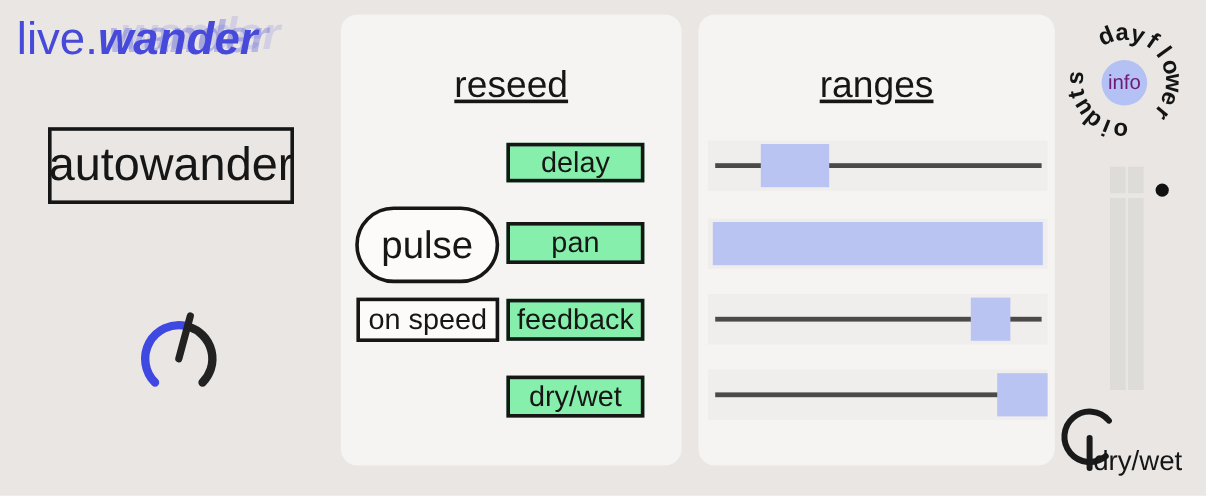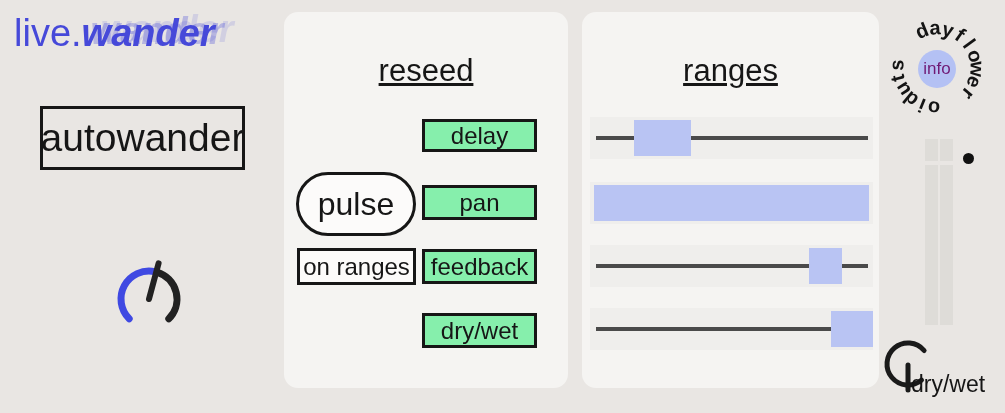--- a/index.html
+++ b/index.html
@@ -72,21 +72,21 @@
 
   <svg class="knob-wander" width="80" height="80" viewBox="0 0 80 80">
     <path id="wander-arc-filled" fill="none" stroke="#3f49e2" stroke-width="7" stroke-linecap="round" d="M 20.2 59.8 A 28 28 0 0 1 45.8 12.6"></path>
     <path id="wander-arc-rest" fill="none" stroke="#222" stroke-width="7" stroke-linecap="round" d="M 48.7 13.4 A 28 28 0 0 1 59.8 59.8"></path>
     <line id="wander-needle" stroke="#222" stroke-width="6" stroke-linecap="round" x1="40" y1="40" x2="49.6" y2="4.3"></line>
   </svg>
 
   <div class="panel panel-reseed">
     <div class="panel-title">reseed</div>
     <div class="ctl pulse">pulse</div>
-    <div class="ctl onchange">on ranges</div>
+    <div class="ctl onchange">on speed</div>
     <div class="ctl target-btn t-delay">delay</div>
     <div class="ctl target-btn t-pan">pan</div>
     <div class="ctl target-btn t-feedback">feedback</div>
     <div class="ctl target-btn t-drywet">dry/wet</div>
   </div>
 
   <div class="panel panel-ranges">
     <div class="panel-title">ranges</div>
     <div class="slider-row sr-1">
       <div class="slider-line"></div>

